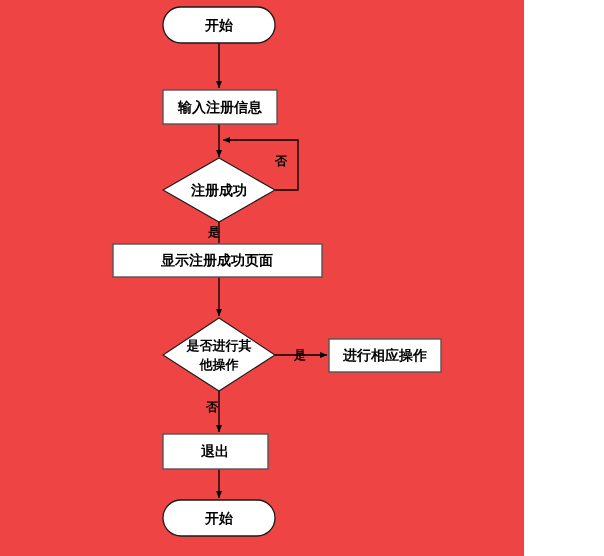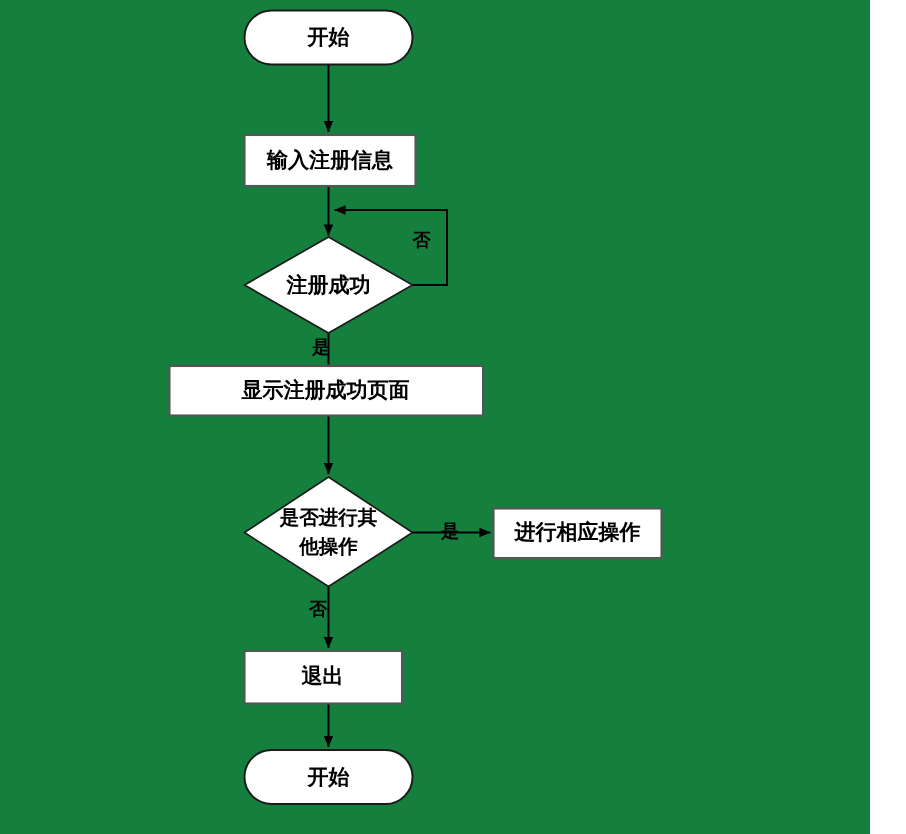--- a/index.html
+++ b/index.html
@@ -2,23 +2,23 @@
 <html><head>
 <meta charset="utf-8">
 <style>
   html, body {
     margin: 0;
     padding: 0;
     background: #ffffff;
   }
   #flowchart-page {
     position: relative;
-    width: 580px;
+    width: 524px;
     height: 556px;
-    background: #15803d;
+    background: #ef4444;
     overflow: hidden;
     font-family: "DejaVu Serif", "Liberation Serif", serif;
   }
   svg.chart-canvas {
     position: absolute;
     left: 0;
     top: 0;
     width: 604px;
     height: 556px;
   }

